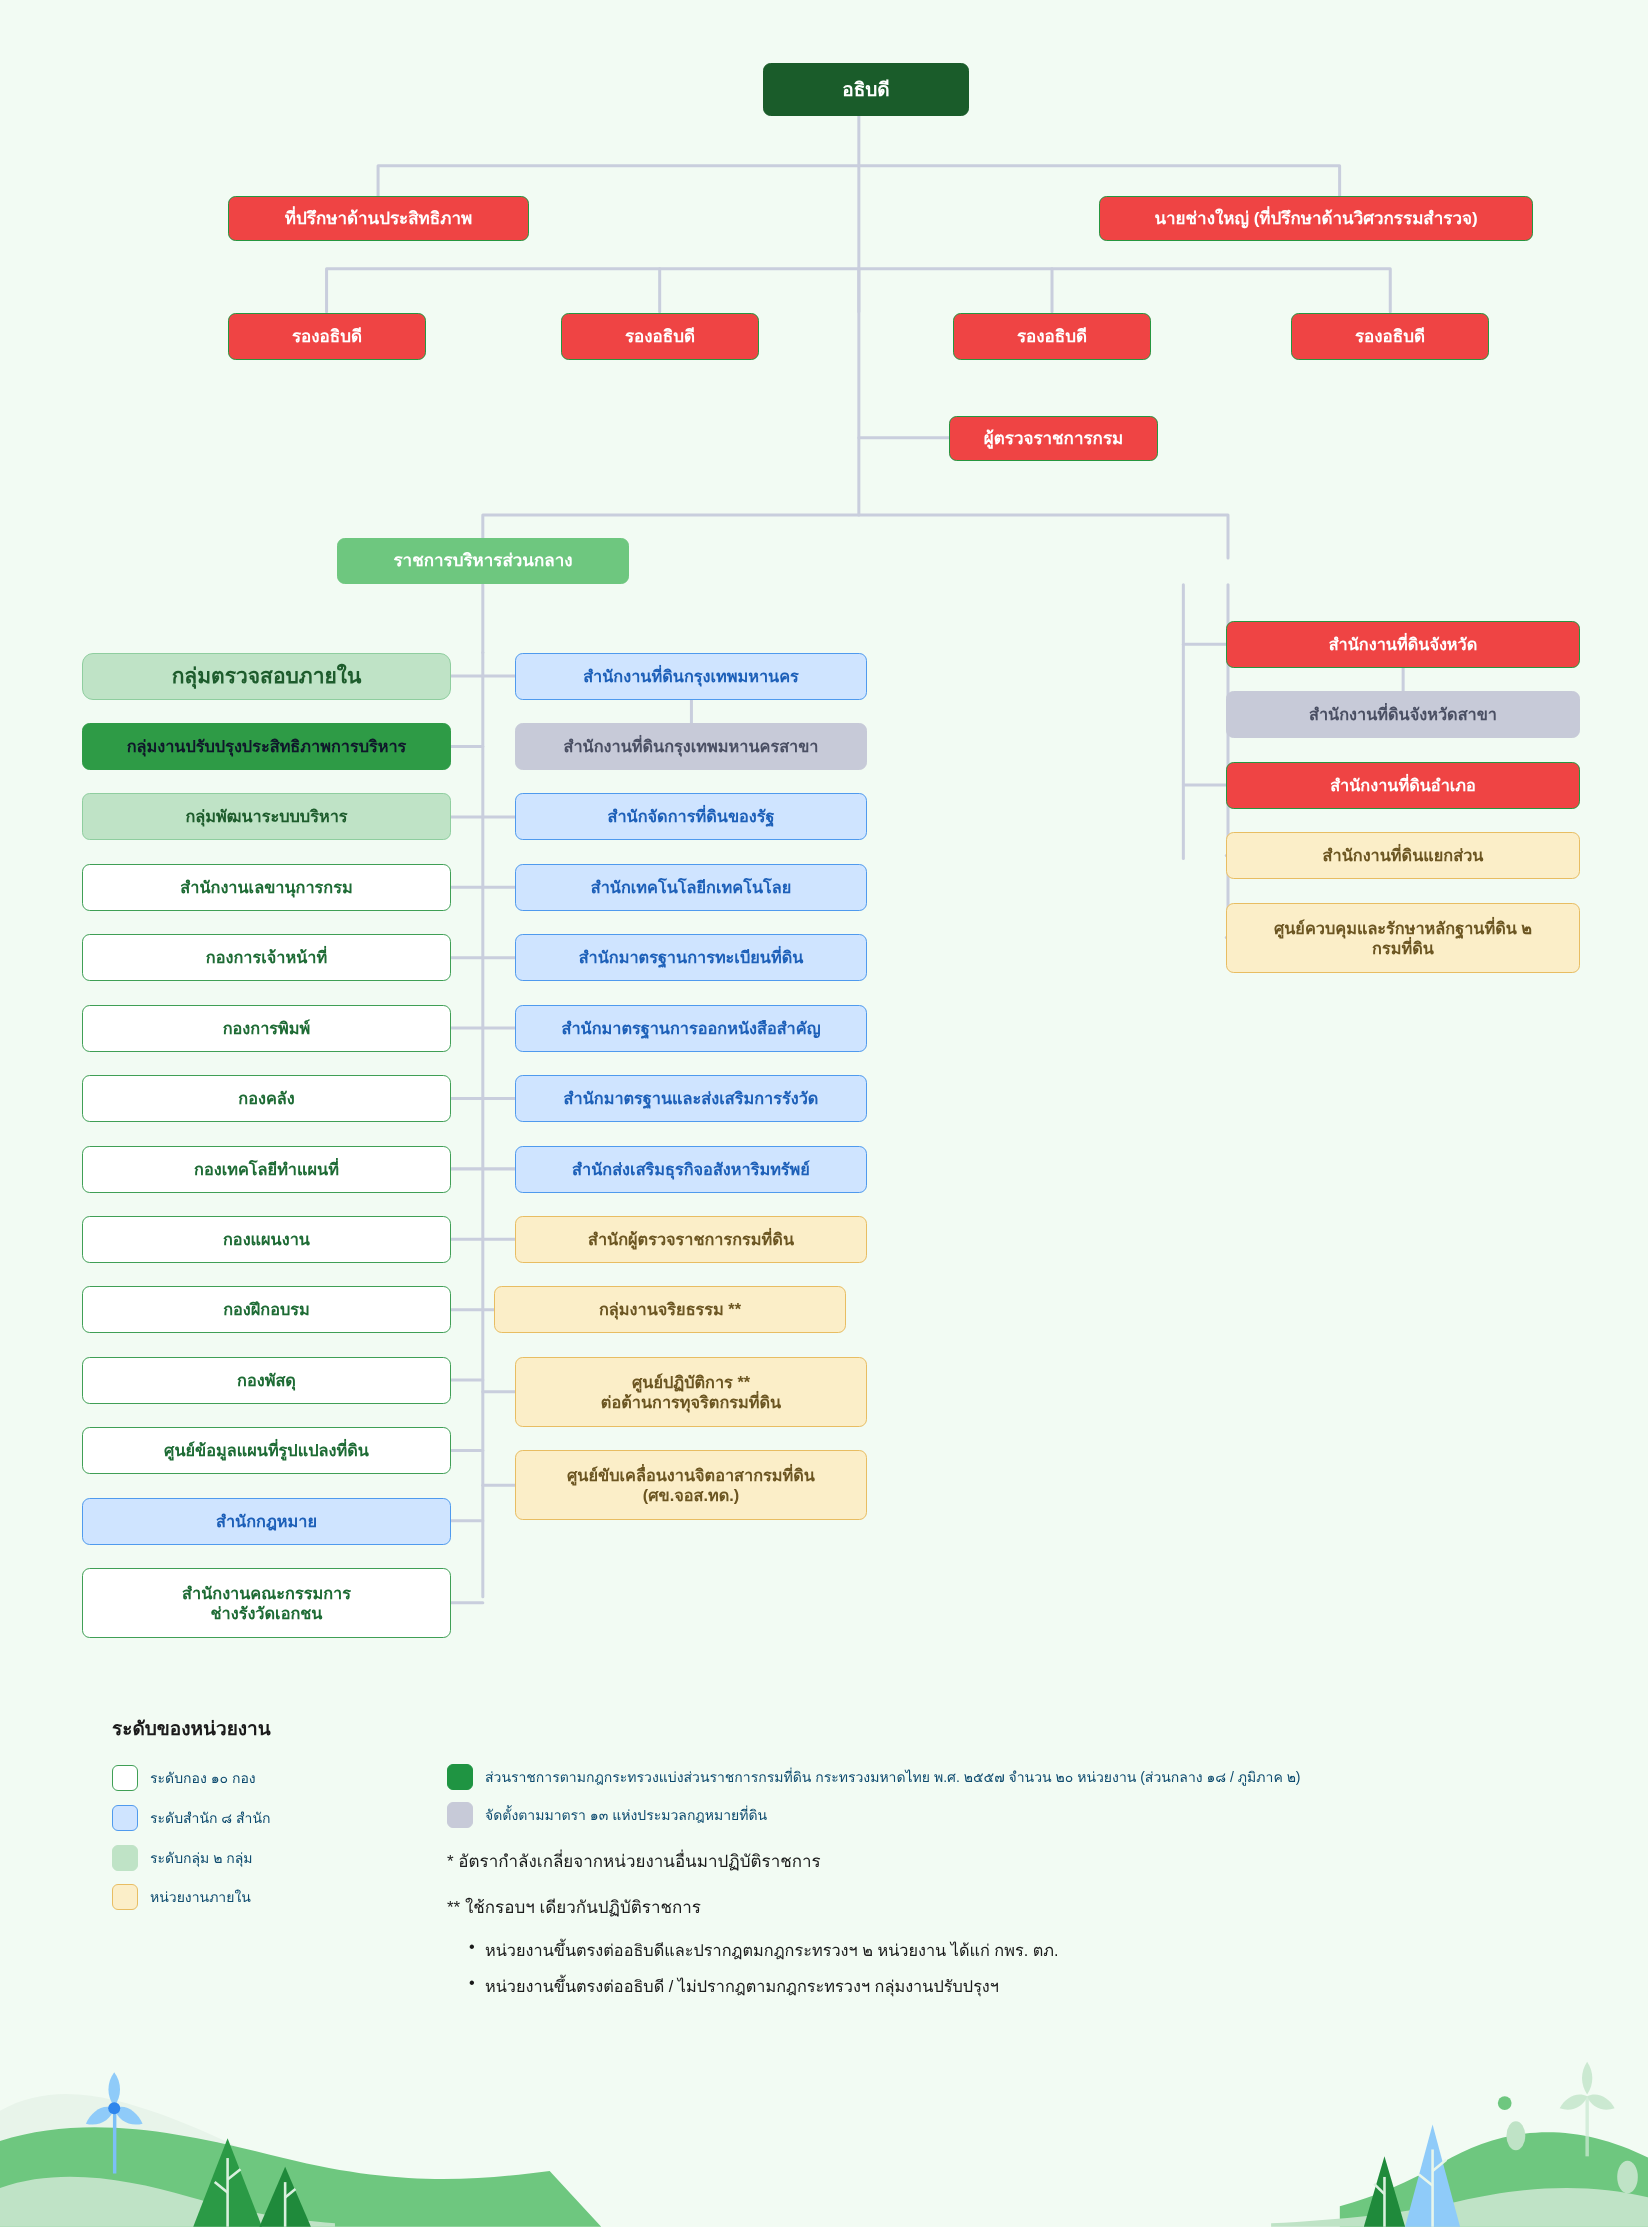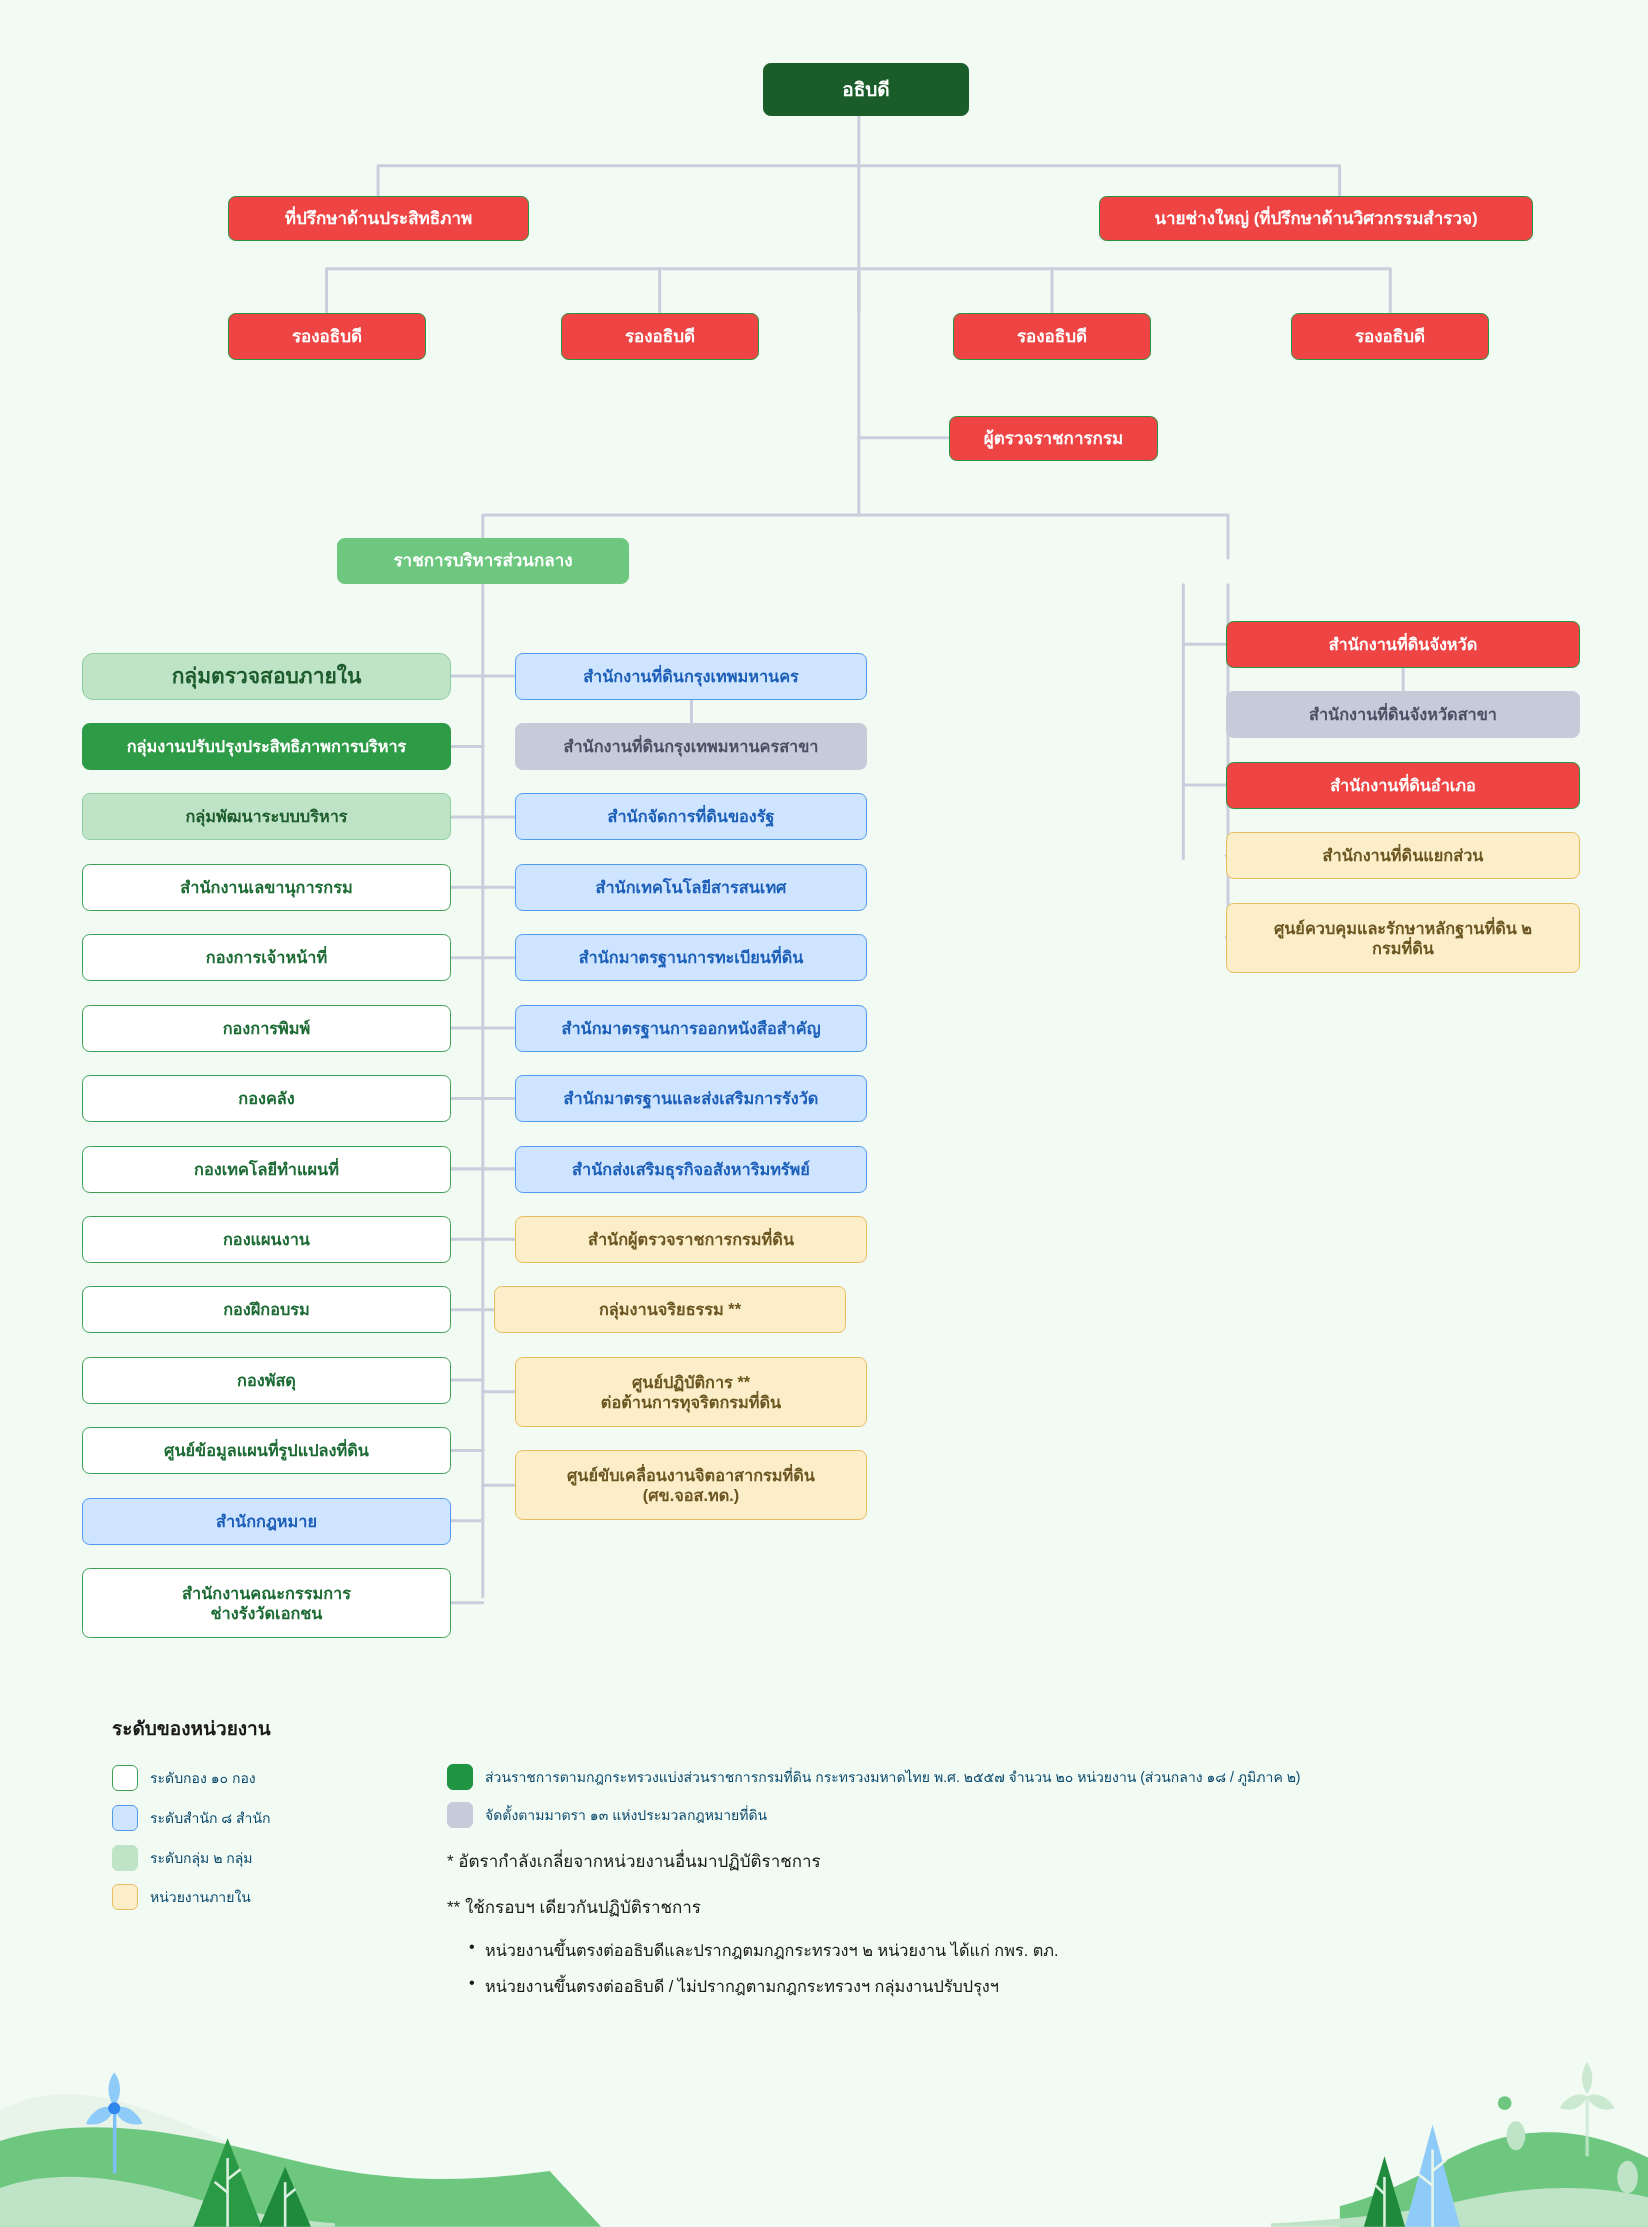--- a/index.html
+++ b/index.html
@@ -13,21 +13,21 @@
   svg.wires{position:absolute;left:0;top:0;width:1649px;height:2227px;pointer-events:none;}
   .node{
     position:absolute;box-sizing:border-box;
     display:flex;align-items:center;justify-content:center;text-align:center;
     border-radius:7.7px;line-height:1.25;padding:3.4px 6.9px;
     font-weight:bold;font-size:17px;z-index:2;
   }
   
   .n-darkgreen{background:#1a5c2a;color:#ffffff;border:0.9px solid #1a5c2a;}
   .n-green{background:#ef4444;color:#ffffff;border:0.9px solid #269640;}
-  .n-green2{background:#2e9b46;color:#ffffff;border:0.9px solid #2e9b46;}
+  .n-green2{background:#2e9b46;color:#0f172a;border:0.9px solid #2e9b46;}
   .n-midgreen{background:#6ec77f;color:#ffffff;border:0.9px solid #6ec77f;}
   .n-lightgreen{background:#bfe3c6;color:#1d5c2c;border:1.3px solid #8fce9f;}
   .n-white{background:#ffffff;color:#1d6b34;border:1.3px solid #3f9f55;}
   .n-blue{background:#cfe4ff;color:#1c5fb8;border:1.3px solid #4f9aee;}
   .n-grey{background:#c7cad8;color:#4a4f63;border:0.9px solid #c7cad8;}
   .n-cream{background:#fbeec8;color:#6b5521;border:1.3px solid #e8bd62;}
 
   .legend{position:absolute;z-index:3;}
   .legend-title{font-size:19px;font-weight:bold;color:#1a1a1a;}
   .lg-row{display:flex;align-items:center;gap:12px;margin-top:13.7px;}
@@ -188,21 +188,21 @@
       <div class="node n-blue" style="left: 515px; top: 653px; width: 352px; height: 47px; font-size: 16.3px;">
         <span>สำนักงานที่ดินกรุงเทพมหานคร</span>
       </div>
       <div class="node n-grey" style="left: 515px; top: 723px; width: 352px; height: 47px; font-size: 16.3px;">
         <span>สำนักงานที่ดินกรุงเทพมหานครสาขา</span>
       </div>
       <div class="node n-blue" style="left: 515px; top: 793px; width: 352px; height: 47px; font-size: 16.3px;">
         <span>สำนักจัดการที่ดินของรัฐ</span>
       </div>
       <div class="node n-blue" style="left: 515px; top: 864px; width: 352px; height: 47px; font-size: 16.3px;">
-        <span>สำนักเทคโนโลยีสารสนเทศ</span>
+        <span>สำนักเทคโนโลยีกเทคโนโลย</span>
       </div>
       <div class="node n-blue" style="left: 515px; top: 934px; width: 352px; height: 47px; font-size: 16.3px;">
         <span>สำนักมาตรฐานการทะเบียนที่ดิน</span>
       </div>
       <div class="node n-blue" style="left: 515px; top: 1005px; width: 352px; height: 47px; font-size: 16.3px;">
         <span>สำนักมาตรฐานการออกหนังสือสำคัญ</span>
       </div>
       <div class="node n-blue" style="left: 515px; top: 1075px; width: 352px; height: 47px; font-size: 16.3px;">
         <span>สำนักมาตรฐานและส่งเสริมการรังวัด</span>
       </div>

